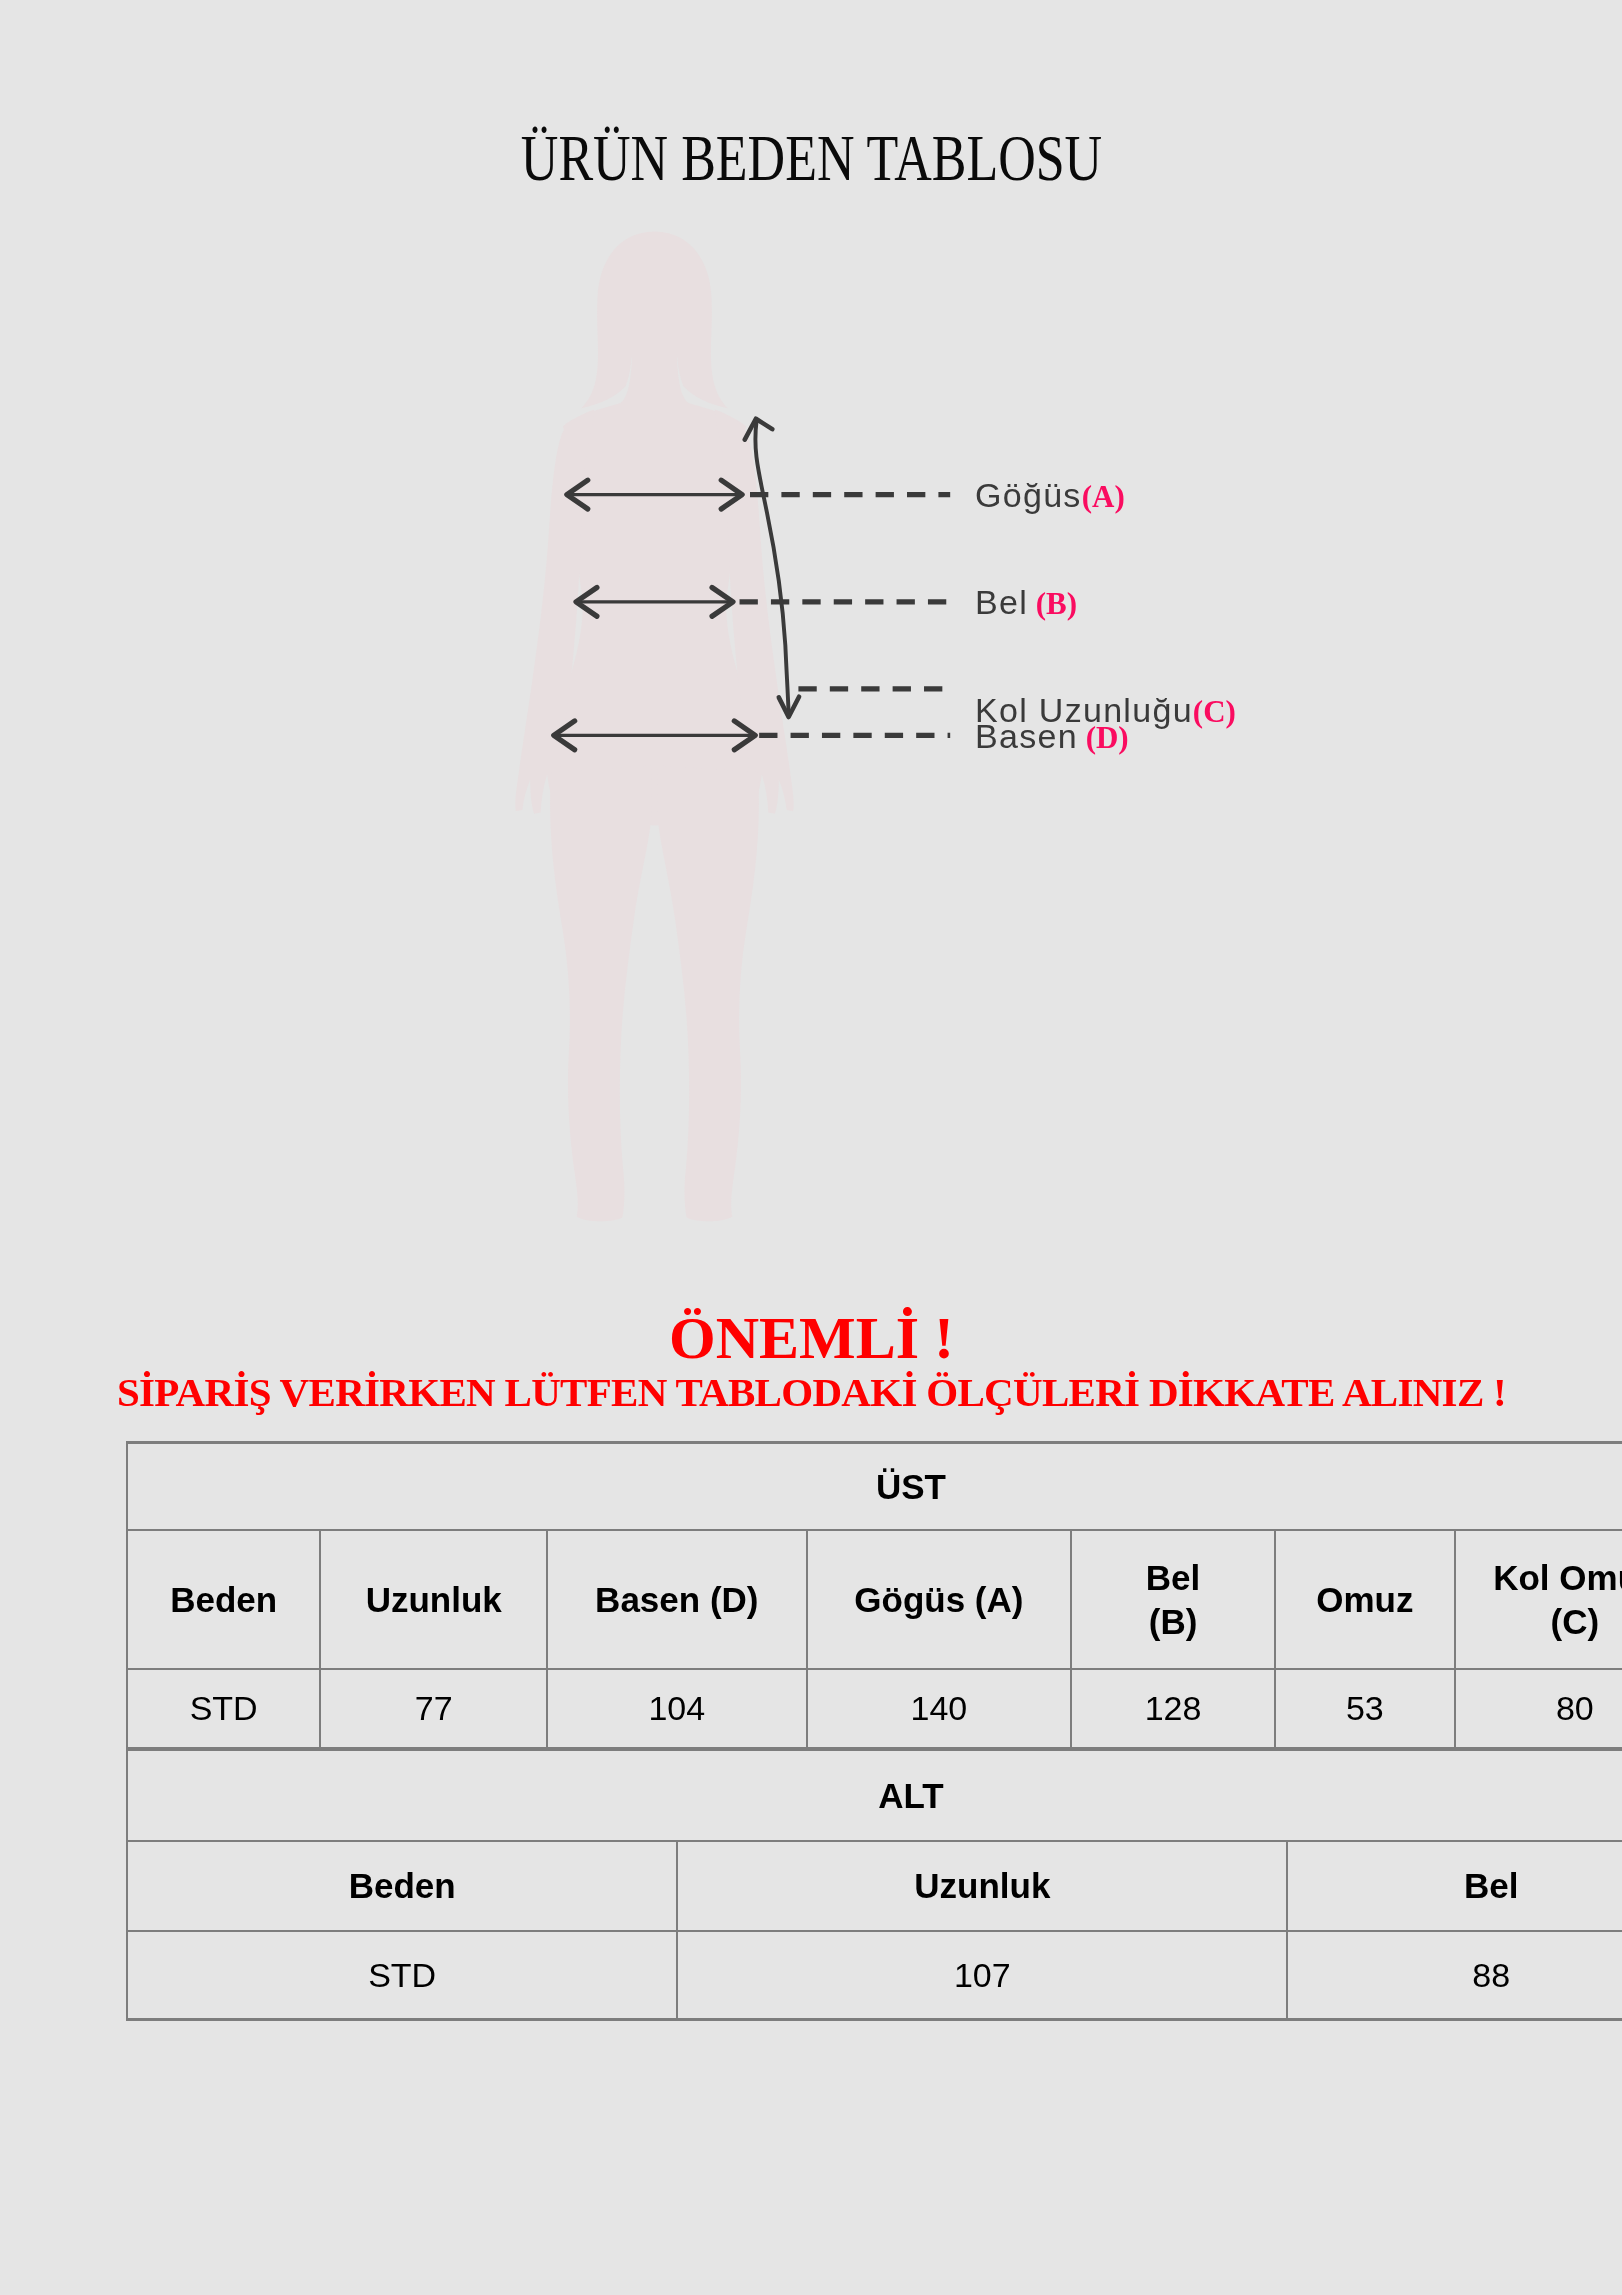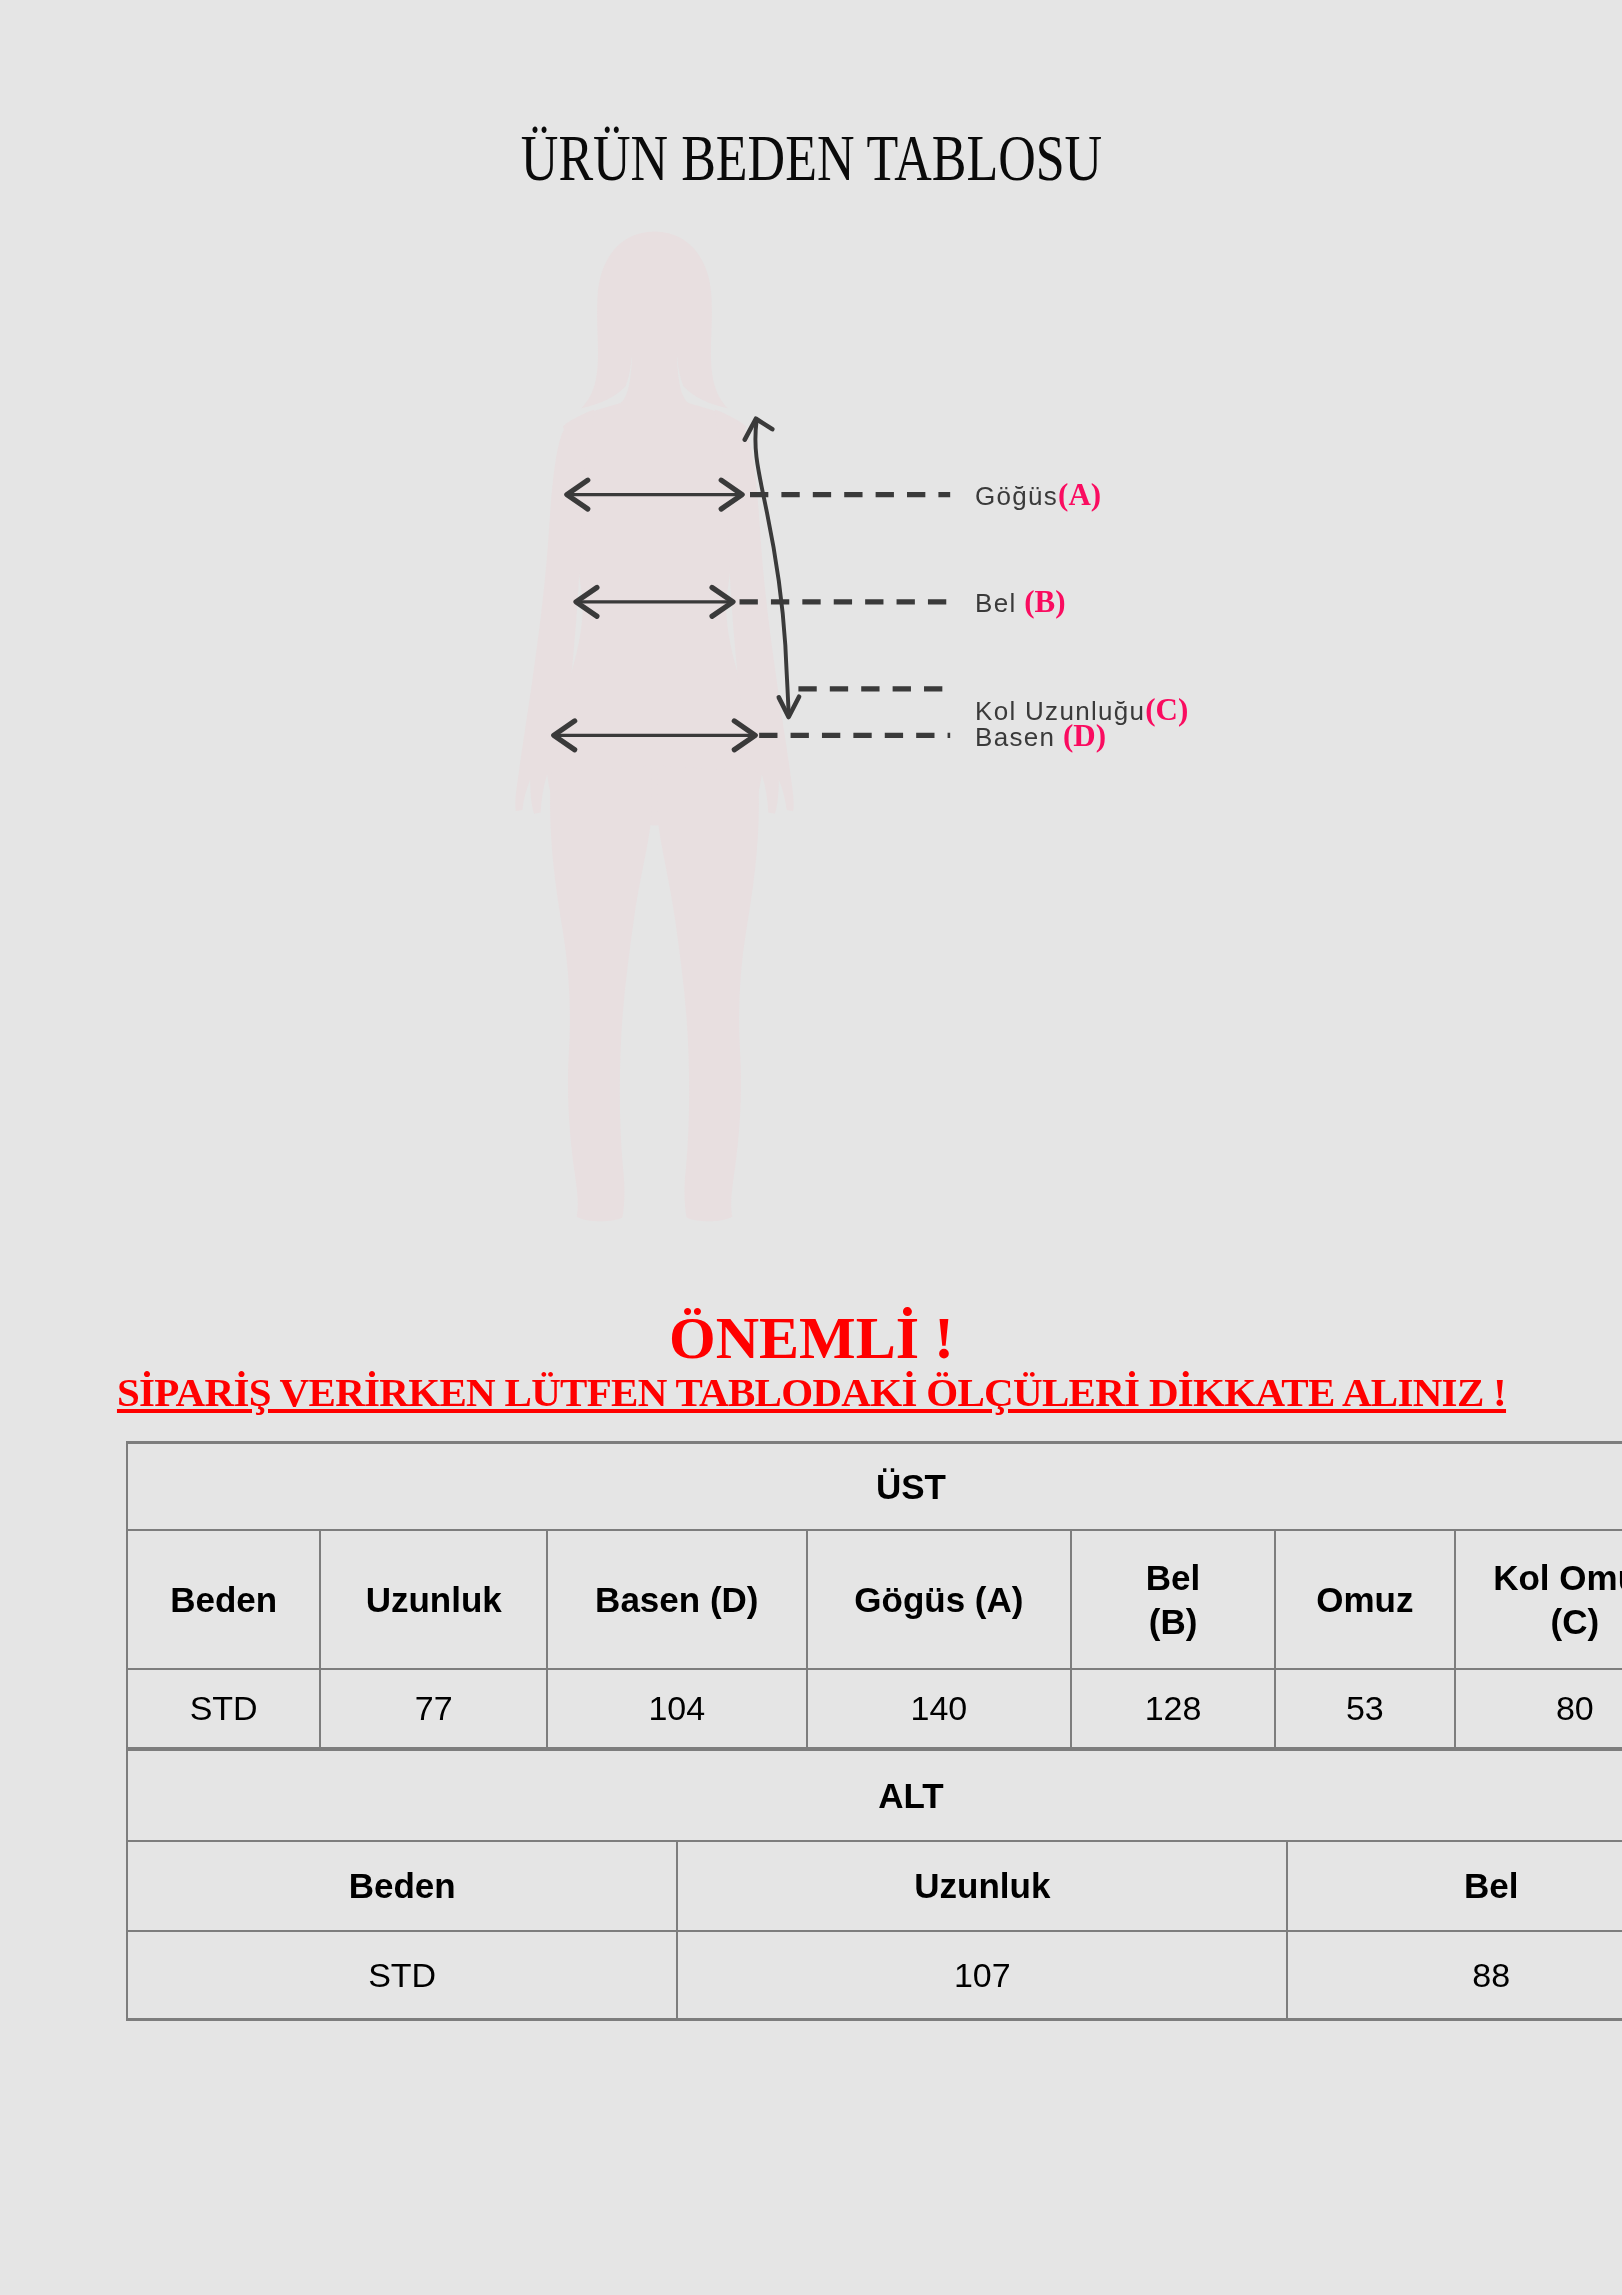--- a/index.html
+++ b/index.html
@@ -6,30 +6,30 @@
   .page{position:relative;width:1623px;height:2295px;background:#e5e5e5;overflow:hidden;
         font-family:"Liberation Sans",sans-serif;}
 
   .title{position:absolute;top:121px;left:0;width:100%;text-align:center;
          font-family:"Liberation Serif",serif;font-weight:400;color:#0a0a0a;
          font-size:65px;line-height:1.15;transform:scaleX(0.8);transform-origin:50% 50%;}
 
   .diagram-svg{position:absolute;left:0;top:0;width:1623px;height:2295px;}
 
   .m-label{position:absolute;left:975px;transform:translateY(-50%);white-space:nowrap;}
-  .m-label .mname{font-family:"Liberation Sans",sans-serif;font-size:26px;color:#3a3a3a;
+  .m-label .mname{font-family:"Liberation Sans",sans-serif;font-size:34px;color:#3a3a3a;
                   letter-spacing:1.3px;}
   .m-label .mletter{font-family:"Liberation Serif",serif;font-size:31px;font-weight:700;
                     color:#fa0c60;white-space:pre;}
 
   .important{position:absolute;top:1298px;left:0;width:100%;text-align:center;color:#ff0000;
              font-family:"Liberation Serif",serif;font-weight:700;font-size:60px;line-height:1.35;}
   .warning{position:absolute;top:1368px;left:0;width:100%;text-align:center;color:#ff0000;
            font-family:"Liberation Serif",serif;font-weight:700;font-size:41px;line-height:1.2;
-           letter-spacing:-0.7px;text-decoration:underline;}
+           letter-spacing:-0.7px;}
 
   .tables{position:absolute;left:126px;top:1441px;width:1570px;}
   table.tbl{border-collapse:collapse;width:100%;table-layout:fixed;}
   table.tbl td{border:2px solid #7d7d7d;text-align:center;vertical-align:middle;
                padding:0;color:#000;white-space:pre-line;line-height:1.25;}
   table.ust{border-top:3.3px solid #7d7d7d;border-bottom:2.6px solid #7d7d7d;}
   table.alt{border-top:2.6px solid #7d7d7d;border-bottom:3.9px solid #7d7d7d;}
   .section-cell{height:85px;font-weight:700;font-size:35px;}
   .alt .section-cell{height:89px;}
   .head-cell{height:137px;font-weight:700;font-size:35px;}

